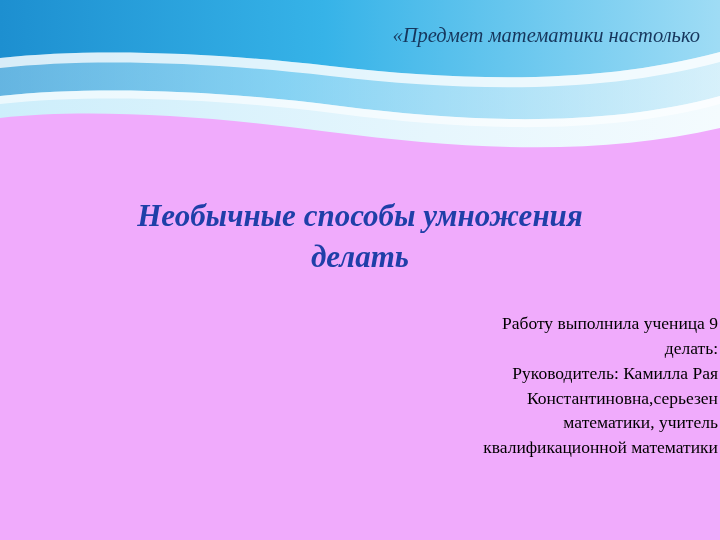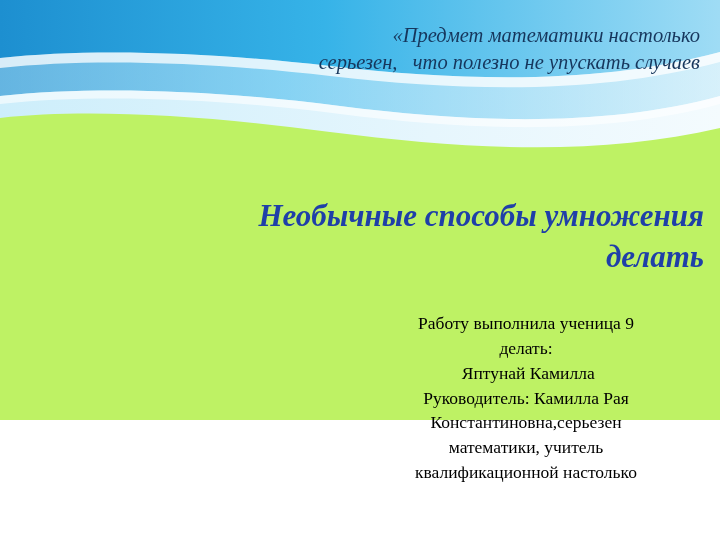--- a/index.html
+++ b/index.html
@@ -9,22 +9,22 @@
   body {
     width: 720px;
     height: 540px;
     background: #ffffff;
     font-family: "Liberation Serif", serif;
     overflow: hidden;
   }
   .slide {
     position: relative;
     width: 720px;
-    height: 420px;
-    background: #bef264;
+    height: 540px;
+    background: #f0abfc;
   }
   .banner {
     position: absolute;
     left: 0;
     top: 0;
     width: 720px;
     height: 172px;
     overflow: hidden;
   }
   .banner svg {
@@ -45,37 +45,37 @@
   }
   .quote .line {
     display: block;
     white-space: pre;
   }
   .title {
     position: absolute;
     left: 16px;
     top: 196px;
     width: 688px;
-    text-align: right;
+    text-align: center;
     font-family: "Liberation Serif", serif;
     font-weight: bold;
     font-style: italic;
     font-size: 31px;
     line-height: 1.32;
     color: #1f3fa8;
   }
   .title .line {
     display: block;
   }
   .authors {
     position: absolute;
-    left: 366px;
+    left: 398px;
     top: 311px;
     width: 320px;
-    text-align: center;
+    text-align: right;
     font-family: "Liberation Serif", serif;
     font-size: 17.5px;
     line-height: 1.42;
     color: #000000;
   }
   .authors .line {
     display: block;
     white-space: pre-wrap;
   }
 </style>
@@ -106,31 +106,29 @@
       <path d="M0,0 L720,0 L720,128 C600,156 470,150 330,132 C210,116 90,108 0,118 Z" fill="url(#gPale)"></path>
       <path d="M0,0 L720,0 L720,96 C610,126 480,124 340,106 C215,90 95,86 0,96 Z" fill="url(#gMid)" opacity="0.55"></path>
       <path d="M0,0 L720,0 L720,52 C600,84 470,82 330,66 C210,52 90,48 0,58 Z" fill="url(#gTop)"></path>
       <path d="M0,58 C90,48 210,52 330,66 C470,82 600,84 720,52 L720,62 C600,94 470,92 330,76 C210,62 90,58 0,68 Z" fill="#ffffff" opacity="0.75"></path>
       <path d="M0,96 C95,86 215,90 340,106 C480,124 610,126 720,96 L720,104 C610,134 480,132 340,114 C215,98 95,94 0,104 Z" fill="#ffffff" opacity="0.6"></path>
     </svg>
   </div>
 
   <div class="quote">
     <span class="line">«Предмет математики настолько</span>
-    <span class="line">серьезен,   что полезно не упускать случаев</span>
   </div>
 
   <div class="title">
     <span class="line">Необычные способы умножения</span>
     <span class="line">делать</span>
   </div>
 
   <div class="authors">
     <span class="line">Работу выполнила ученица 9</span>
     <span class="line">делать:</span>
-    <span class="line"> Яптунай Камилла</span>
     <span class="line">Руководитель: Камилла Рая</span>
     <span class="line">Константиновна,серьезен</span>
     <span class="line">математики, учитель</span>
-    <span class="line">квалификационной настолько</span>
+    <span class="line">квалификационной математики</span>
   </div>
 
 </div>
 
 </body></html>

